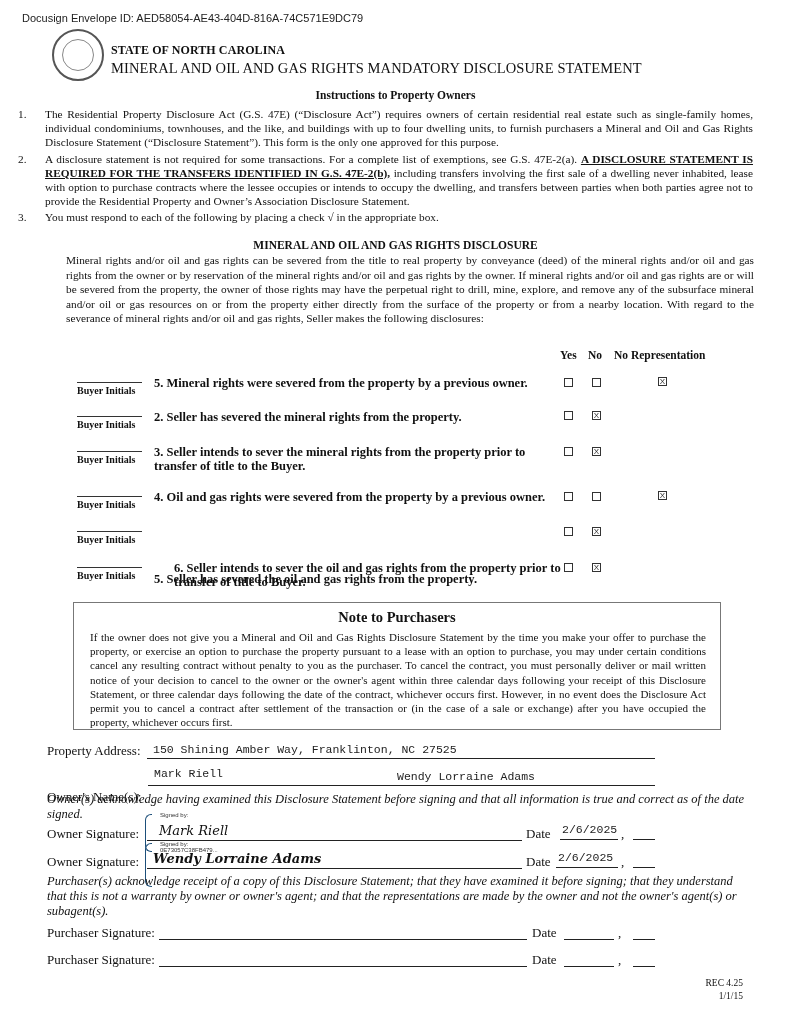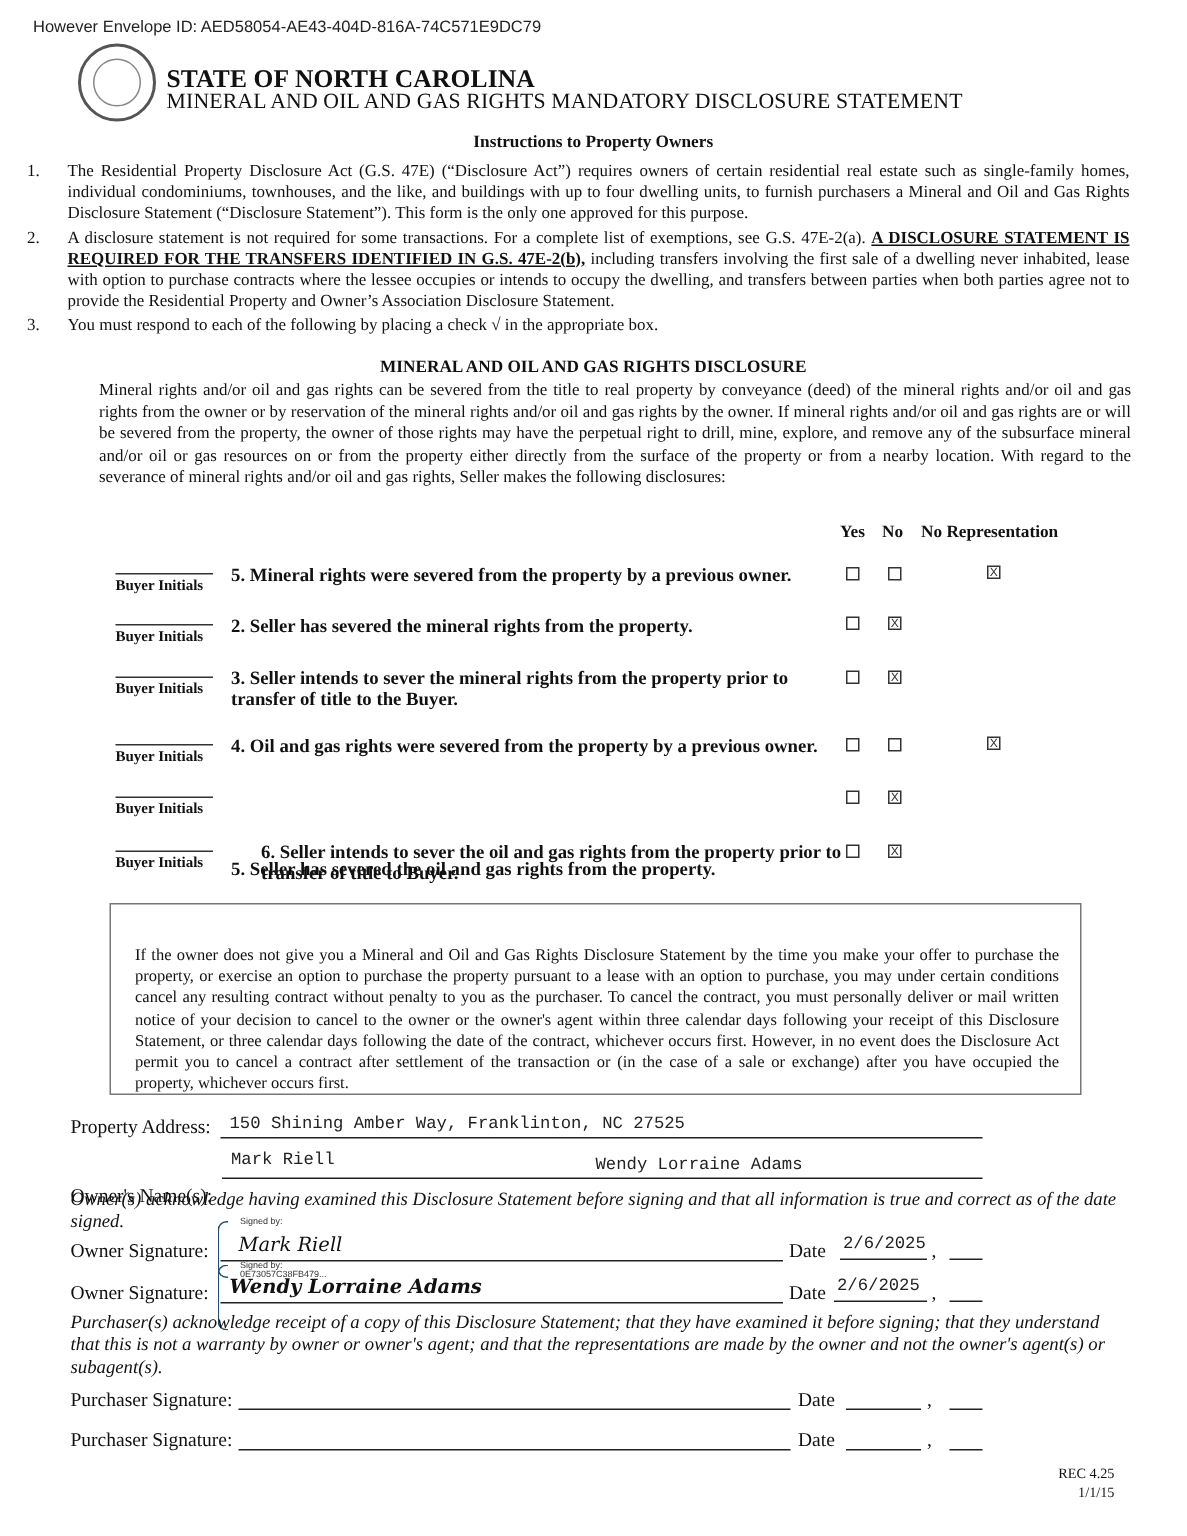--- a/index.html
+++ b/index.html
@@ -1,21 +1,21 @@
 <!DOCTYPE html>
 <html><head>
 <meta charset="utf-8">
 <style>
   html, body { margin: 0; padding: 0; background: #ffffff; }
   body { width: 791px; height: 1024px; position: relative; overflow: hidden; color: #111; font-family: "Liberation Serif", "DejaVu Serif", serif; }
   .abs { position: absolute; }
   .envelope { left: 22px; top: 12px; font-family: "Liberation Sans", "DejaVu Sans", sans-serif; font-size: 11px; color: #222; }
   .seal { left: 52px; top: 29px; width: 52px; height: 52px; border-radius: 50%; border: 2px solid #555; box-sizing: border-box; }
   .seal::after { content: ""; position: absolute; left: 8px; top: 8px; right: 8px; bottom: 8px; border-radius: 50%; border: 1px solid #888; }
-  .title1 { left: 111px; top: 43px; font-weight: bold; font-size: 17px; letter-spacing: 0.1px; }
+  .title1 { left: 111px; top: 43px; font-weight: bold; font-size: 12px; letter-spacing: 0.1px; }
   .title2 { left: 111px; top: 60px; font-weight: normal; font-size: 14.5px; letter-spacing: 0.1px; }
   .inst-h { left: 0; width: 791px; top: 89px; text-align: center; font-weight: bold; font-size: 11.5px; }
   .list { left: 18px; top: 107px; width: 735px; font-size: 11.3px; line-height: 14.2px; }
   .li { display: flex; margin-bottom: 2px; }
   .li .num { width: 27px; flex: none; }
   .li .txt { flex: 1; text-align: justify; }
   .bu { font-weight: bold; text-decoration: underline; }
   .sec-h { left: 0; width: 791px; top: 239px; text-align: center; font-weight: bold; font-size: 11.5px; }
   .sec-p { left: 66px; top: 253px; width: 688px; font-weight: normal; font-size: 11.3px; line-height: 14.6px; text-align: justify; }
   .col-h { top: 349px; font-weight: bold; font-size: 11.5px; }
@@ -31,21 +31,21 @@
   .mono { font-family: "Liberation Mono", "DejaVu Sans Mono", monospace; font-size: 11.5px; color: #222; }
   .ital { font-style: italic; font-size: 12.5px; line-height: 15px; }
   .script { font-family: "DejaVu Serif", serif; font-style: italic; font-size: 13px; color: #111; }
   .tiny { font-family: "Liberation Sans", sans-serif; font-size: 6px; color: #333; }
   .bracket { border: 1.5px solid #1d4f7a; border-right: none; border-radius: 6px 0 0 6px; }
   .footer { right: 48px; top: 977px; text-align: right; font-size: 9.5px; line-height: 13px; }
 </style>
 </head>
 <body>
 
-<div class="abs envelope">However Envelope ID: AED58054-AE43-404D-816A-74C571E9DC79</div>
+<div class="abs envelope">Docusign Envelope ID: AED58054-AE43-404D-816A-74C571E9DC79</div>
 
 <div class="abs seal"></div>
 <div class="abs title1">STATE OF NORTH CAROLINA</div>
 <div class="abs title2">MINERAL AND OIL AND GAS RIGHTS MANDATORY DISCLOSURE STATEMENT</div>
 
 <div class="abs inst-h">Instructions to Property Owners</div>
 <div class="abs list">
   <div class="li">
     <span class="num">1.</span>
     <span class="txt">The Residential Property Disclosure Act (G.S. 47E) (“Disclosure Act”) requires owners of certain residential real estate such as single-family homes, individual condominiums, townhouses, and the like, and buildings with up to four dwelling units, to furnish purchasers a Mineral and Oil and Gas Rights Disclosure Statement (“Disclosure Statement”). This form is the only one approved for this purpose.</span>
@@ -105,20 +105,21 @@
 </div>
 
 <div class="abs row" style="top:561px;">
   <div class="initials" style="top:6px;">Buyer Initials</div>
   <div class="q" style="top:0;margin-left:20px;">6. Seller intends to sever the oil and gas rights from the property prior to transfer of title to Buyer.</div>
   <div class="cb" style="left:487px; top:2px;"></div>
   <div class="cb" style="left:515px; top:2px;">X</div>
 </div>
 
 <div class="abs note">
+  <div class="note-h">Note to Purchasers</div>
   <div class="note-p">If the owner does not give you a Mineral and Oil and Gas Rights Disclosure Statement by the time you make your offer to purchase the property, or exercise an option to purchase the property pursuant to a lease with an option to purchase, you may under certain conditions cancel any resulting contract without penalty to you as the purchaser. To cancel the contract, you must personally deliver or mail written notice of your decision to cancel to the owner or the owner's agent within three calendar days following your receipt of this Disclosure Statement, or three calendar days following the date of the contract, whichever occurs first. However, in no event does the Disclosure Act permit you to cancel a contract after settlement of the transaction or (in the case of a sale or exchange) after you have occupied the property, whichever occurs first.</div>
 </div>
 
 <div class="abs field-label" style="left:47px; top:743px;">Property Address:</div>
 <div class="uline" style="left:147px; top:744px; width:508px; height:14px;">
   <span class="mono" style="position:absolute; left:6px; top:-1px;">150 Shining Amber Way, Franklinton, NC 27525</span>
 </div>
 
 <div class="abs field-label" style="left:47px; top:769px;margin-top:20px;">Owner's Name(s):</div>
 <div class="uline" style="left:148px; top:768px; width:507px; height:17px;">

